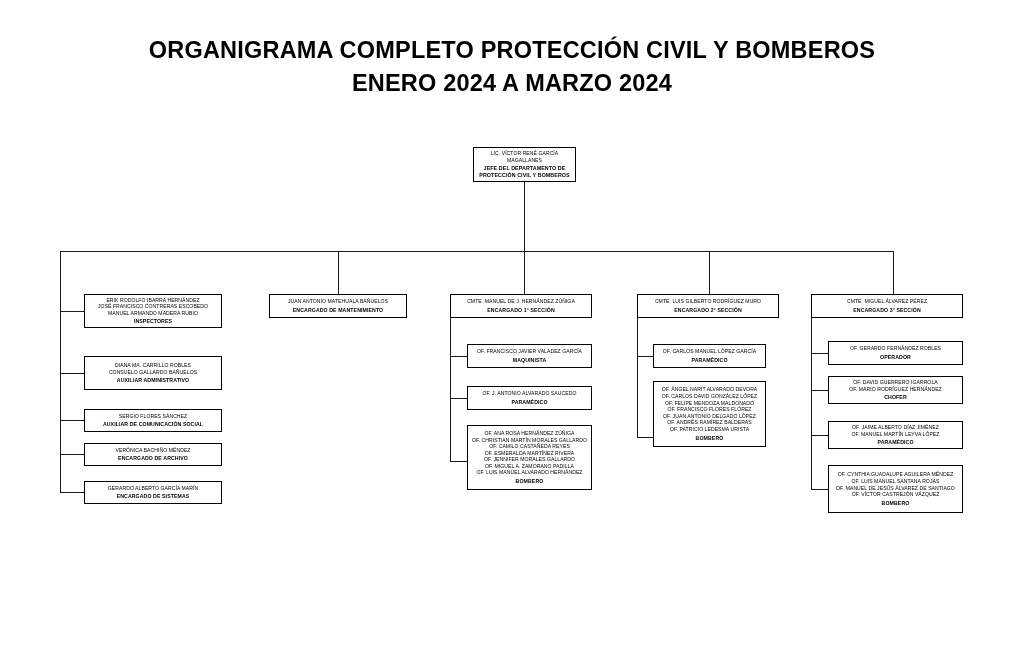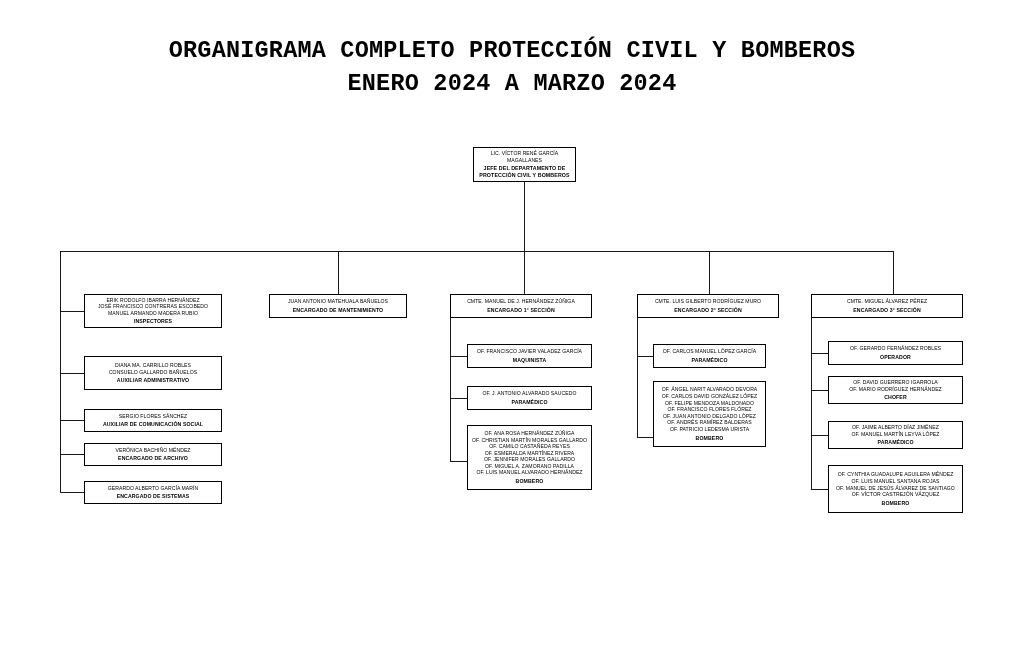--- a/index.html
+++ b/index.html
@@ -22,21 +22,20 @@
   .title-block {
     position: absolute;
     top: 34px;
     left: 0;
     width: 1024px;
     text-align: center;
     font-weight: bold;
     font-size: 23.5px;
     line-height: 33px;
     letter-spacing: 0.2px;
-    font-family: Liberation Mono, monospace;
   }
   .title-line2 {
     display: block;
   }
 
   
   svg.links {
     position: absolute;
     left: 0;
     top: 0;

